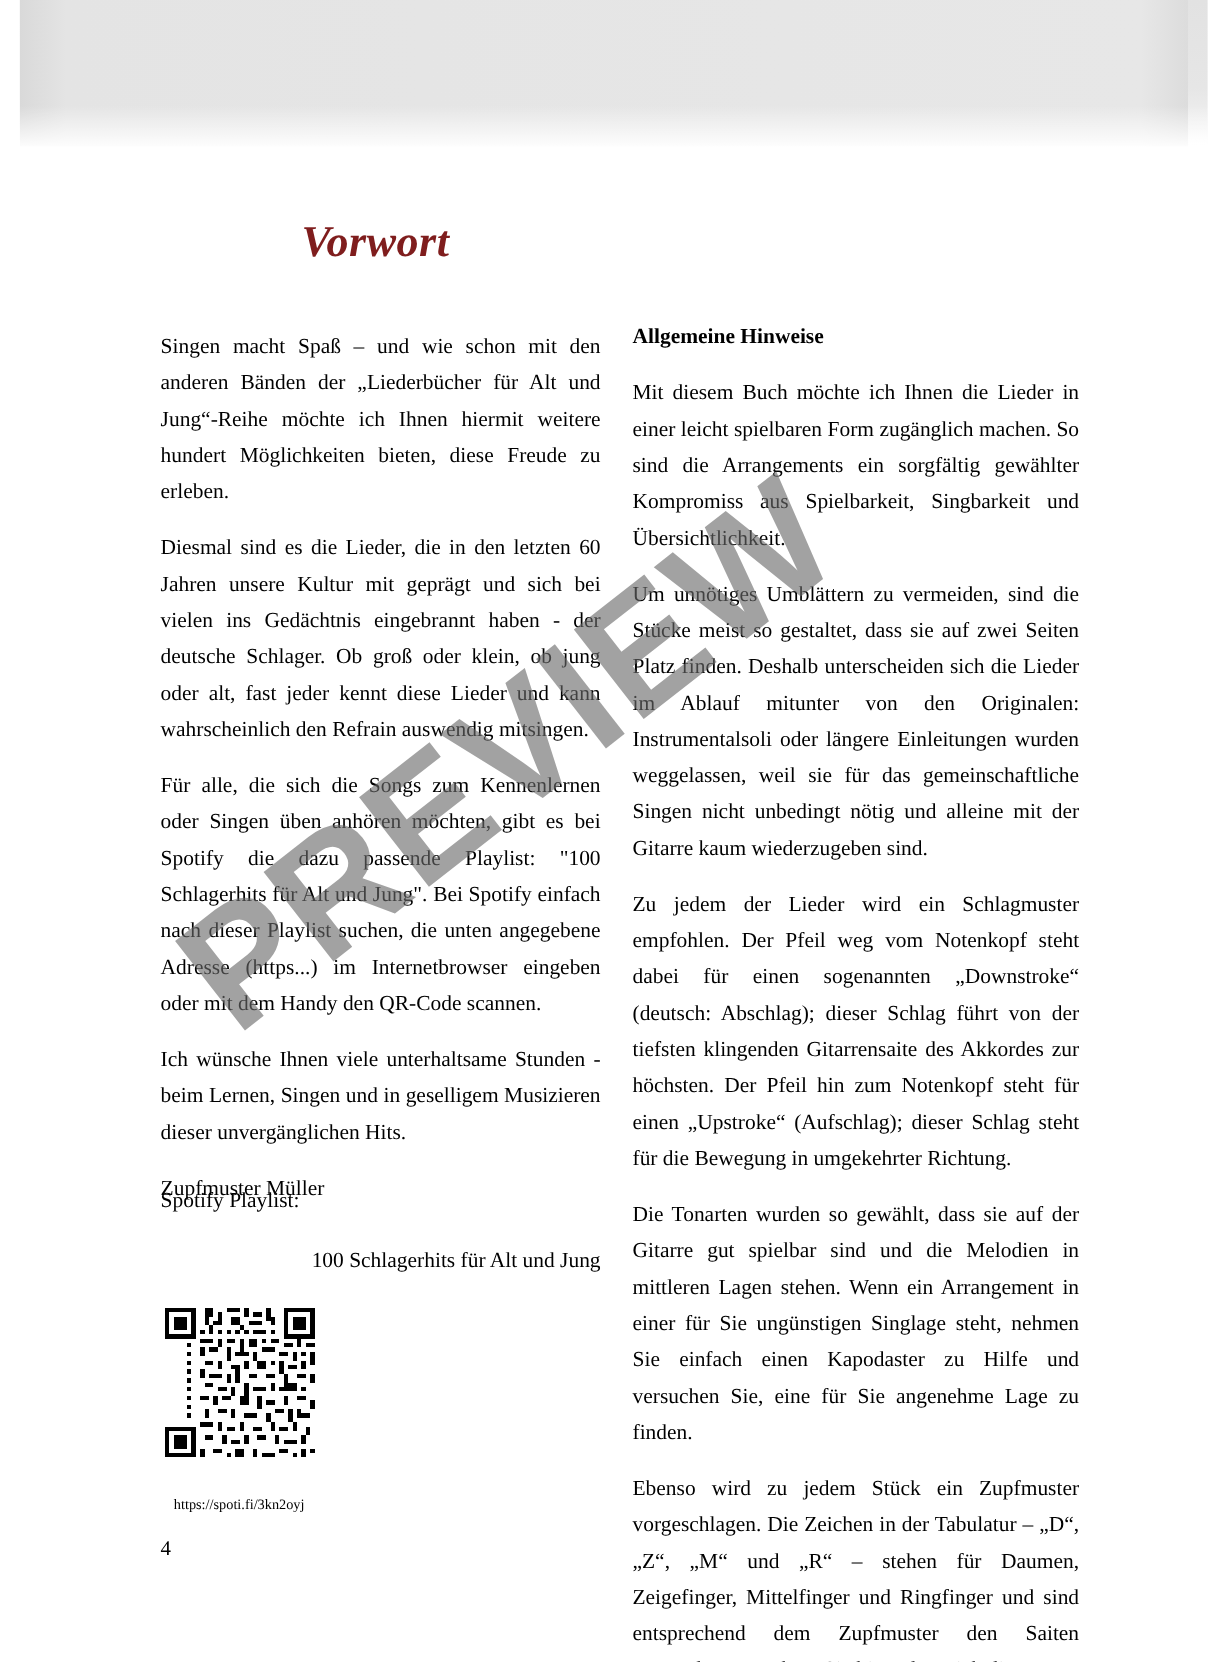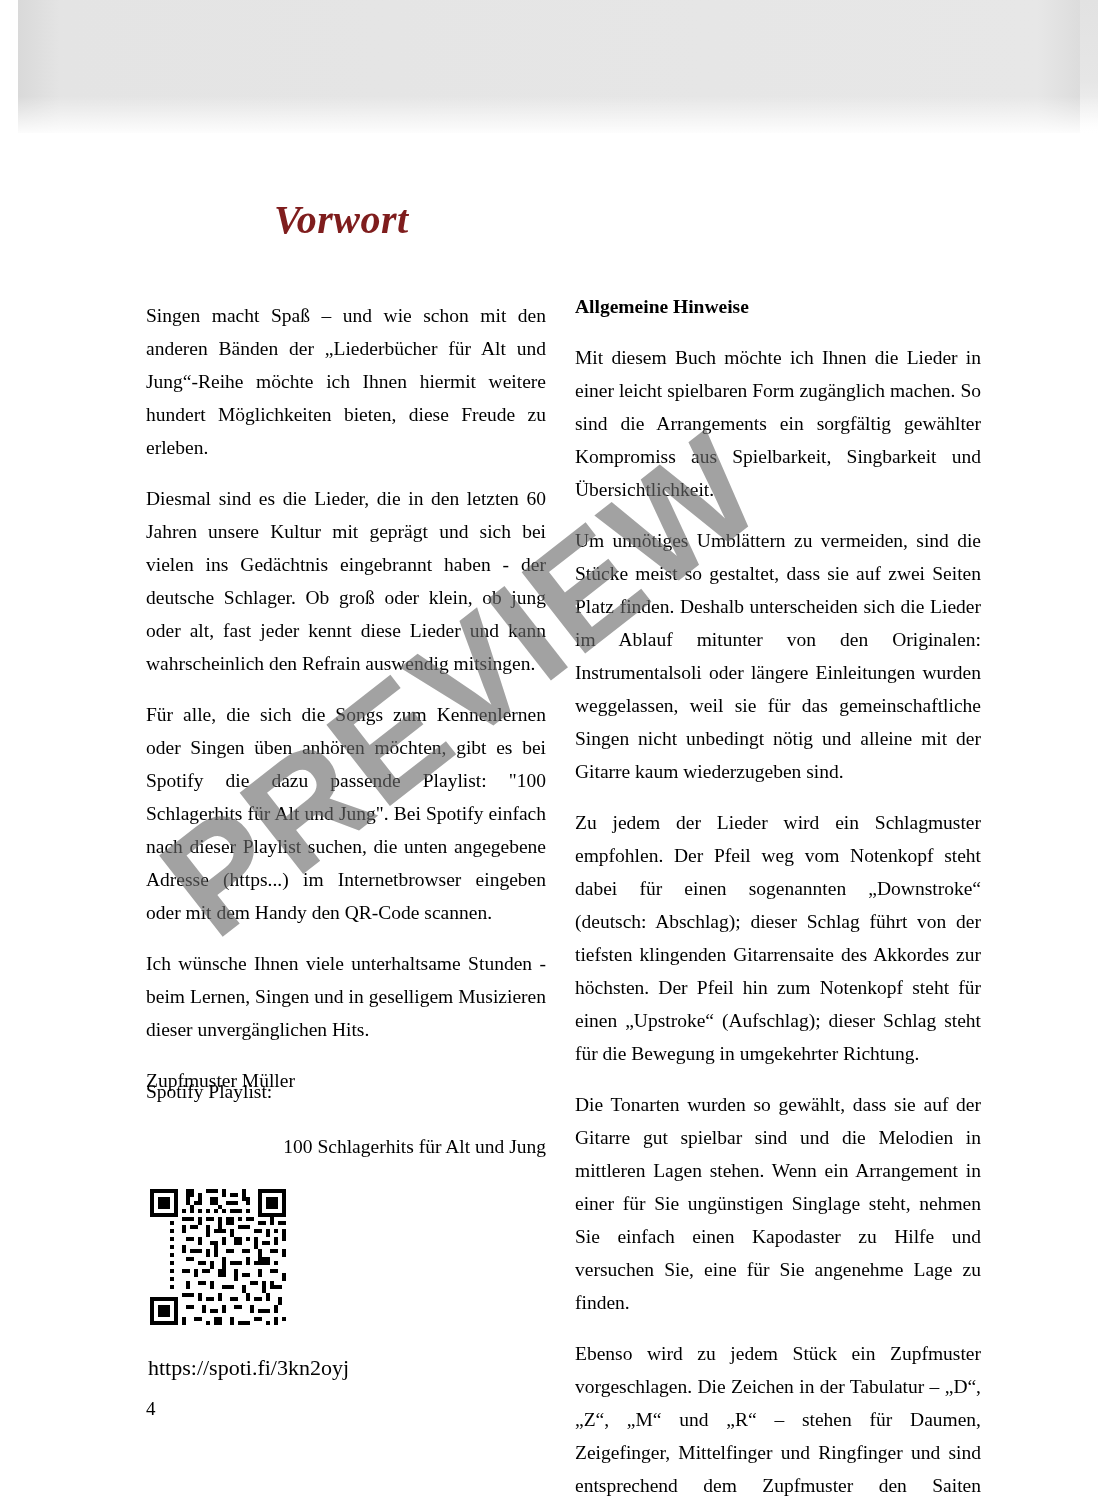--- a/index.html
+++ b/index.html
@@ -116,22 +116,22 @@
     margin: 0 0 22px 0;
     text-align: right;
   }
   .qr-wrap {
     width: 148px;
     height: 148px;
     margin: 0 0 18px 0;
   }
   .qr-wrap svg { display: block; }
   .spotify-block .url {
-    margin: 2px;
-    font-size: 22px;
+    margin: 12px;
+    font-size: 13px;
   }
 
   .page-number {
     position: absolute;
     left: 146px;
     top: 1398px;
     font-size: 19px;
   }
 
   

